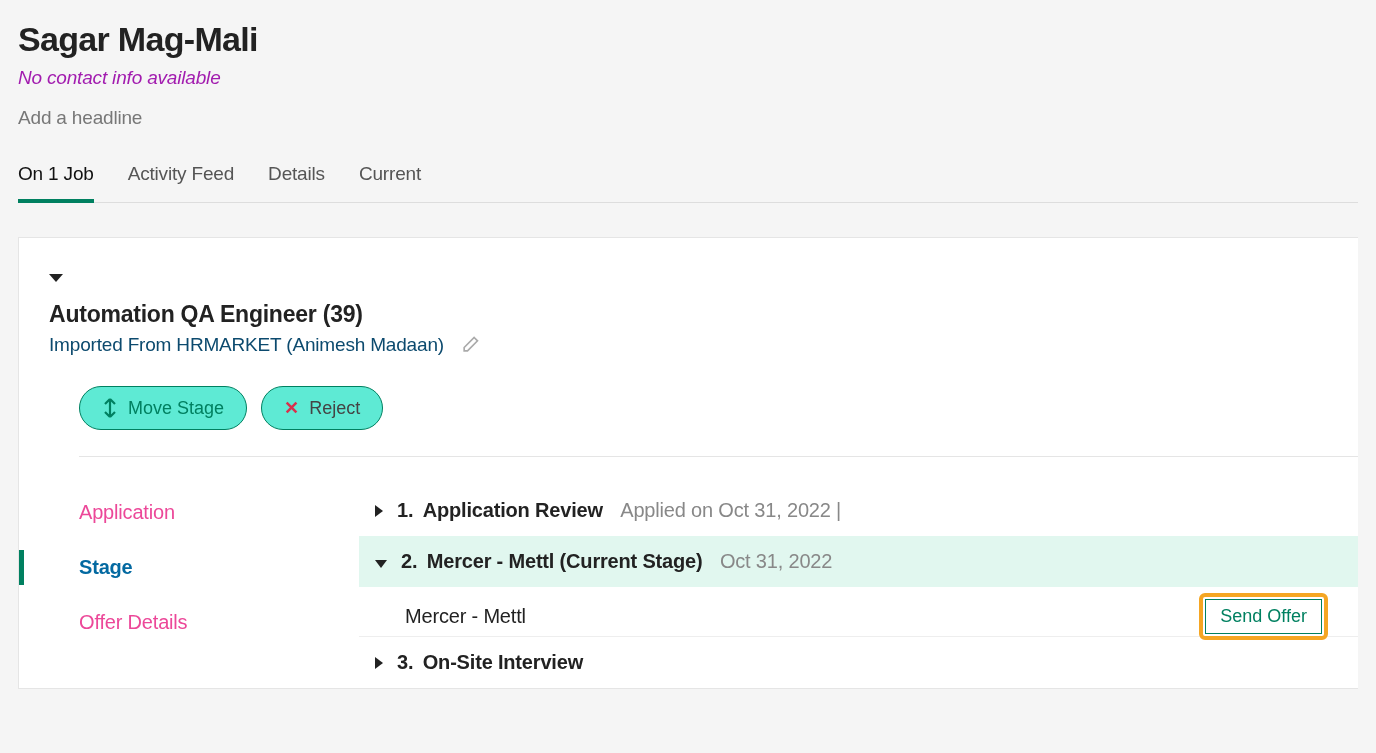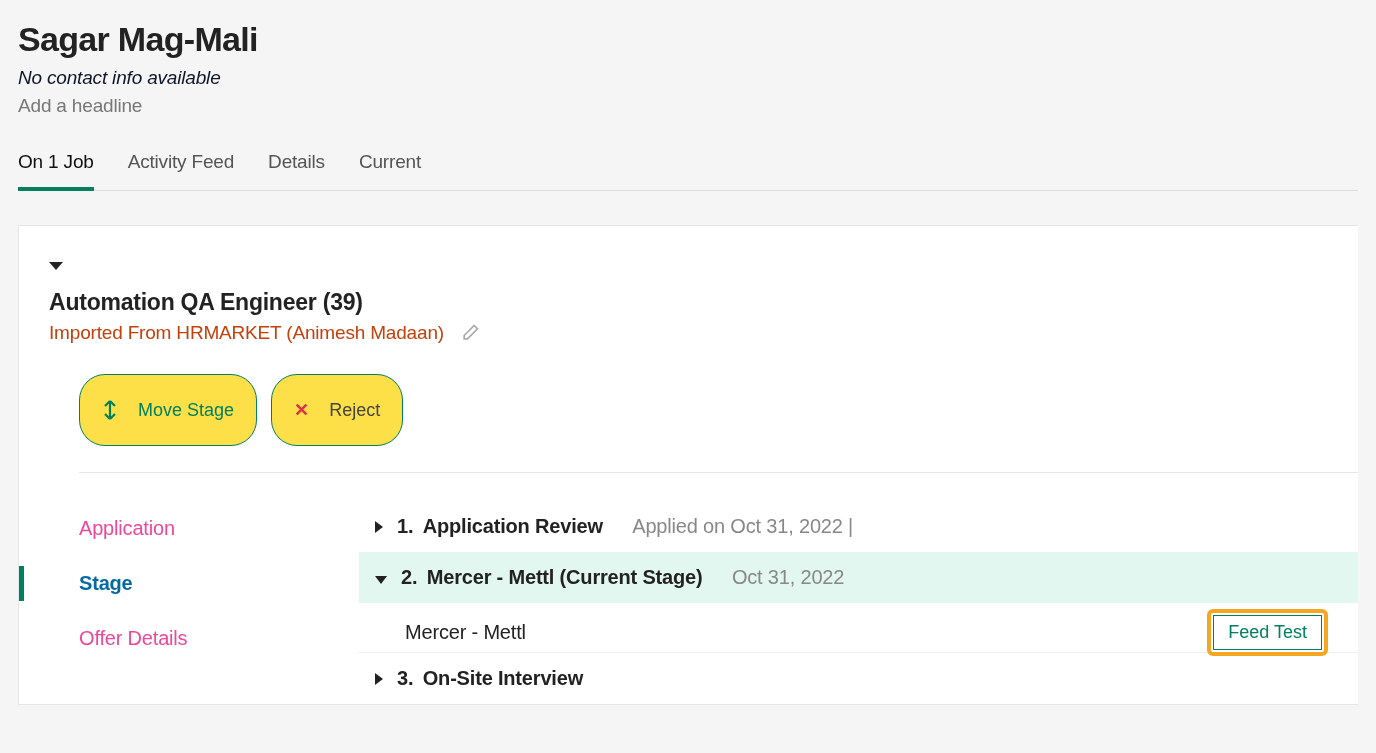--- a/index.html
+++ b/index.html
@@ -13,23 +13,23 @@
   .page { padding: 20px 18px 0 18px; }
   h1.name {
     font-size: 34px;
     font-weight: 700;
     color: #222;
     margin-bottom: 8px;
     letter-spacing: -0.02em;
   }
   .contact {
     font-style: italic;
-    color: #0f172a;
-    font-size: 19px;
-    margin-bottom: 6px;
+    color: #a21caf;
+    font-size: 19px;
+    margin-bottom: 18px;
   }
   .headline {
     color: #777;
     font-size: 19px;
     margin-bottom: 24px;
   }
   .tabs {
     display: flex;
     gap: 34px;
     border-bottom: 1px solid #ddd;
@@ -69,44 +69,44 @@
     margin-top: 10px;
   }
   .job-title {
     font-size: 23px;
     font-weight: 700;
     color: #222;
     letter-spacing: -0.01em;
   }
   .job-source {
     font-size: 19px;
-    color: #c2410c;
+    color: #0c4a6e;
     margin-top: 6px;
     display: flex;
     align-items: center;
     gap: 16px;
   }
   .pencil-icon {
     width: 20px; height: 20px;
     color: #aaa;
     cursor: pointer;
   }
   .actions {
     display: flex;
     gap: 14px;
     margin: 30px 0 0 30px;
   }
   .pill-btn {
     display: inline-flex;
     align-items: center;
-    gap: 20px;
+    gap: 10px;
     border: 1.5px solid #008060;
-    background: #fde047;
+    background: #5eead4;
     border-radius: 26px;
-    padding: 24px 22px;
+    padding: 10px 22px;
     font-size: 18px;
     color: #008060;
     font-weight: 500;
     cursor: pointer;
   }
   .pill-btn.reject { border-color: #008060; color: #444; }
   .x-icon { color: #d9304c; font-weight: 700; font-size: 18px; }
   .divider {
     border: none;
     border-top: 1px solid #e5e5e5;
@@ -171,21 +171,21 @@
   }
   .caret-down::before {
     content: "";
     display: inline-block;
     border-left: 6px solid transparent;
     border-right: 6px solid transparent;
     border-top: 8px solid #222;
   }
   .stage-num { font-weight: 700; margin-right: 4px;}
   .stage-label { font-weight: 700; }
-  .stage-meta { color: #888; font-weight: 400; margin-left: 24px;}
+  .stage-meta { color: #888; font-weight: 400; margin-left: 12px;}
   .send-test {
     margin-left: auto;
     margin-right: 20px;
     border: 1px solid #008060;
     color: #008060;
     background: #fff;
     padding: 6px 14px;
     font-size: 18px;
     font-weight: 500;
     cursor: pointer;
@@ -270,21 +270,21 @@
           <span>
             <span class="stage-num">2.</span>
             <span class="stage-label">Mercer - Mettl (Current Stage)</span>
             <span class="stage-meta">Oct 31, 2022</span>
           </span>
         </div>
 
         <div class="stage-sub">
           <span>Mercer - Mettl</span>
           <span class="highlight-ring" style="margin-left:auto; margin-right:20px;">
-            <button class="send-test" style="margin:0;">Feed Test</button>
+            <button class="send-test" style="margin:0;">Send Offer</button>
           </span>
         </div>
 
         <div class="stage-row">
           <span class="caret-right"></span>
           <span>
             <span class="stage-num">3.</span>
             <span class="stage-label">On-Site Interview</span>
           </span>
         </div>

